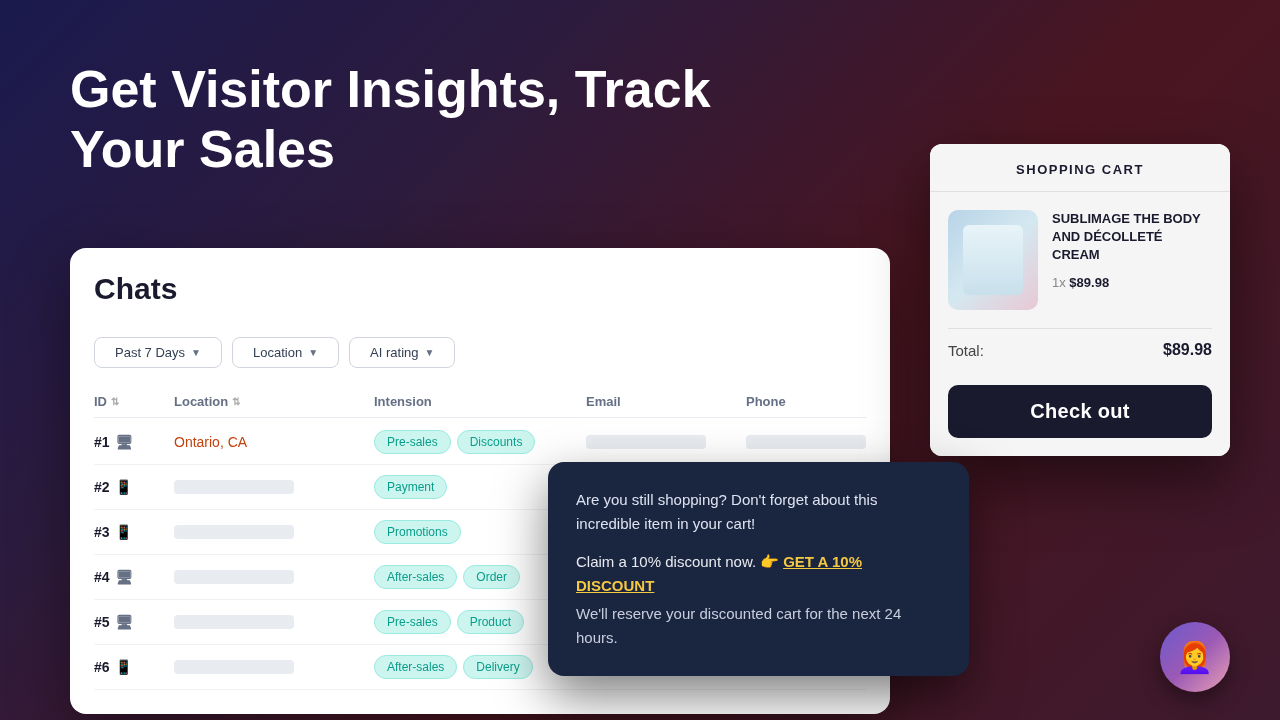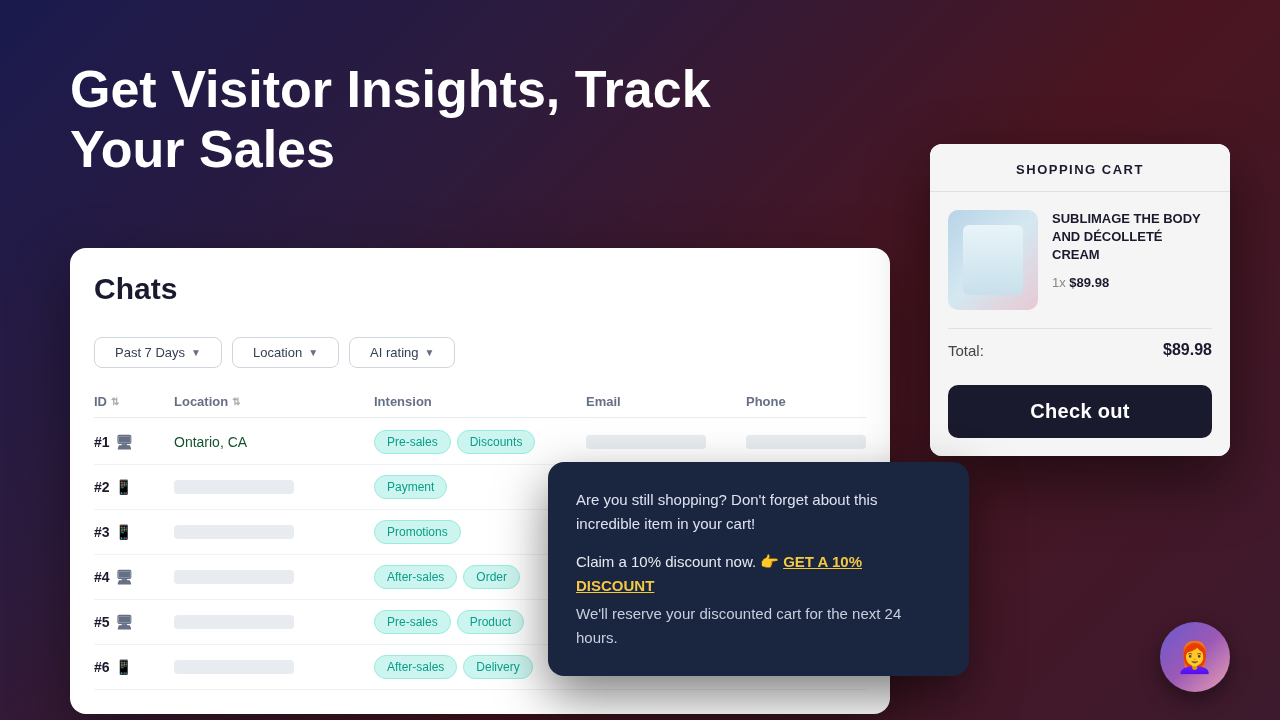--- a/index.html
+++ b/index.html
@@ -108,21 +108,21 @@
       gap: 6px;
     }
 
     .device-icon {
       font-size: 14px;
       color: #667085;
     }
 
     .row-location {
       font-size: 14px;
-      color: #14532d;
+      color: #c2410c;
     }
 
     .blurred-bar {
       height: 14px;
       background: #e8ecf0;
       border-radius: 4px;
       width: 120px;
     }
 
     .tags {

